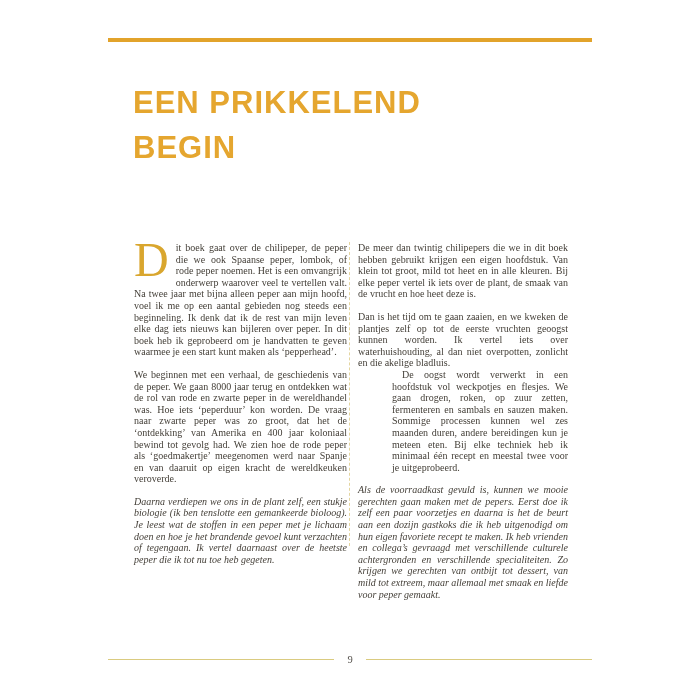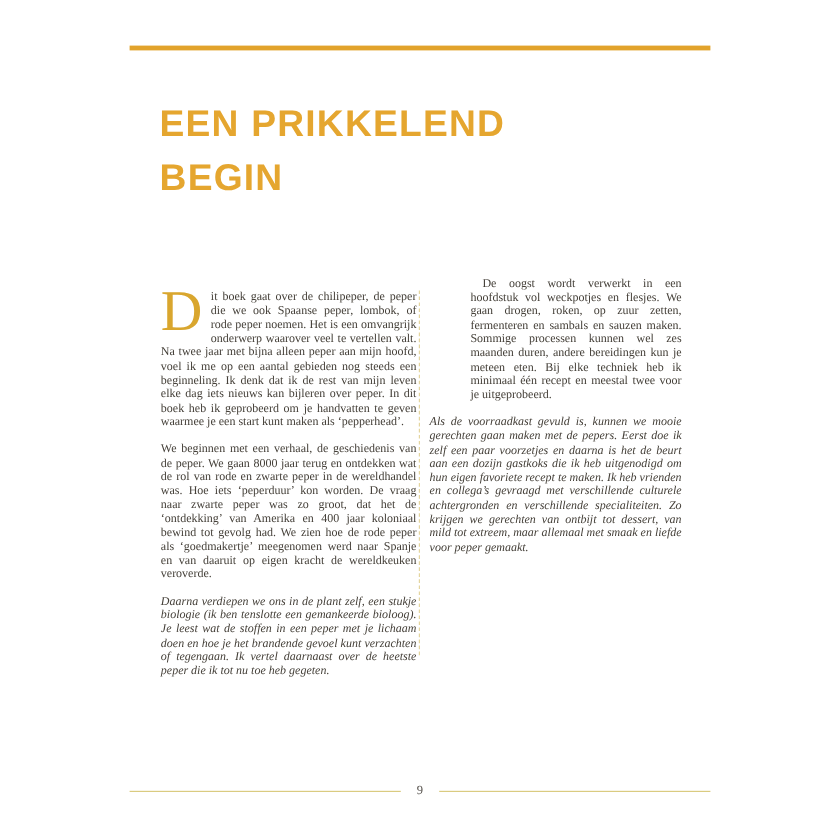--- a/index.html
+++ b/index.html
@@ -125,20 +125,22 @@
 
     <div class="col-left">
       <p><span class="drop-cap">D</span><span>it boek gaat over de chilipeper, de peper die we ook Spaanse peper, lombok, of rode peper noemen. Het is een omvangrijk onderwerp waarover veel te vertellen valt. Na twee jaar met bijna alleen peper aan mijn hoofd, voel ik me op een aantal gebieden nog steeds een beginneling. Ik denk dat ik de rest van mijn leven elke dag iets nieuws kan bijleren over peper. In dit boek heb ik geprobeerd om je handvatten te geven waarmee je een start kunt maken als ‘pepperhead’.</span></p>
       <p>We beginnen met een verhaal, de geschiedenis van de peper. We gaan 8000 jaar terug en ontdekken wat de rol van rode en zwarte peper in de wereldhandel was. Hoe iets ‘peperduur’ kon worden. De vraag naar zwarte peper was zo groot, dat het de ‘ontdekking’ van Amerika en 400 jaar koloniaal bewind tot gevolg had. We zien hoe de rode peper als ‘goedmakertje’ meegenomen werd naar Spanje en van daaruit op eigen kracht de wereldkeuken veroverde.</p>
       <p>Daarna verdiepen we ons in de plant zelf, een stukje biologie (ik ben tenslotte een gemankeerde bioloog). Je leest wat de stoffen in een peper met je lichaam doen en hoe je het brandende gevoel kunt verzachten of tegengaan. Ik vertel daarnaast over de heetste peper die ik tot nu toe heb gegeten.</p>
     </div>
 
     <div class="col-divider"></div>
 
     <div class="col-right">
+      <p>De meer dan twintig chilipepers die we in dit boek hebben gebruikt krijgen een eigen hoofdstuk. Van klein tot groot, mild tot heet en in alle kleuren. Bij elke peper vertel ik iets over de plant, de smaak van de vrucht en hoe heet deze is.</p>
+      <p>Dan is het tijd om te gaan zaaien, en we kweken de plantjes zelf op tot de eerste vruchten geoogst kunnen worden. Ik vertel iets over waterhuishouding, al dan niet overpotten, zonlicht en die akelige bladluis.</p>
       <p class="indent">De oogst wordt verwerkt in een hoofdstuk vol weckpotjes en flesjes. We gaan drogen, roken, op zuur zetten, fermenteren en sambals en sauzen maken. Sommige processen kunnen wel zes maanden duren, andere bereidingen kun je meteen eten. Bij elke techniek heb ik minimaal één recept en meestal twee voor je uitgeprobeerd.</p>
       <p>Als de voorraadkast gevuld is, kunnen we mooie gerechten gaan maken met de pepers. Eerst doe ik zelf een paar voorzetjes en daarna is het de beurt aan een dozijn gastkoks die ik heb uitgenodigd om hun eigen favoriete recept te maken. Ik heb vrienden en collega’s gevraagd met verschillende culturele achtergronden en verschillende specialiteiten. Zo krijgen we gerechten van ontbijt tot dessert, van mild tot extreem, maar allemaal met smaak en liefde voor peper gemaakt.</p>
     </div>
 
   </div>
 
   <div class="footer">
     <div class="footer-line"></div>
     <span class="page-number">9</span>
     <div class="footer-line"></div>

